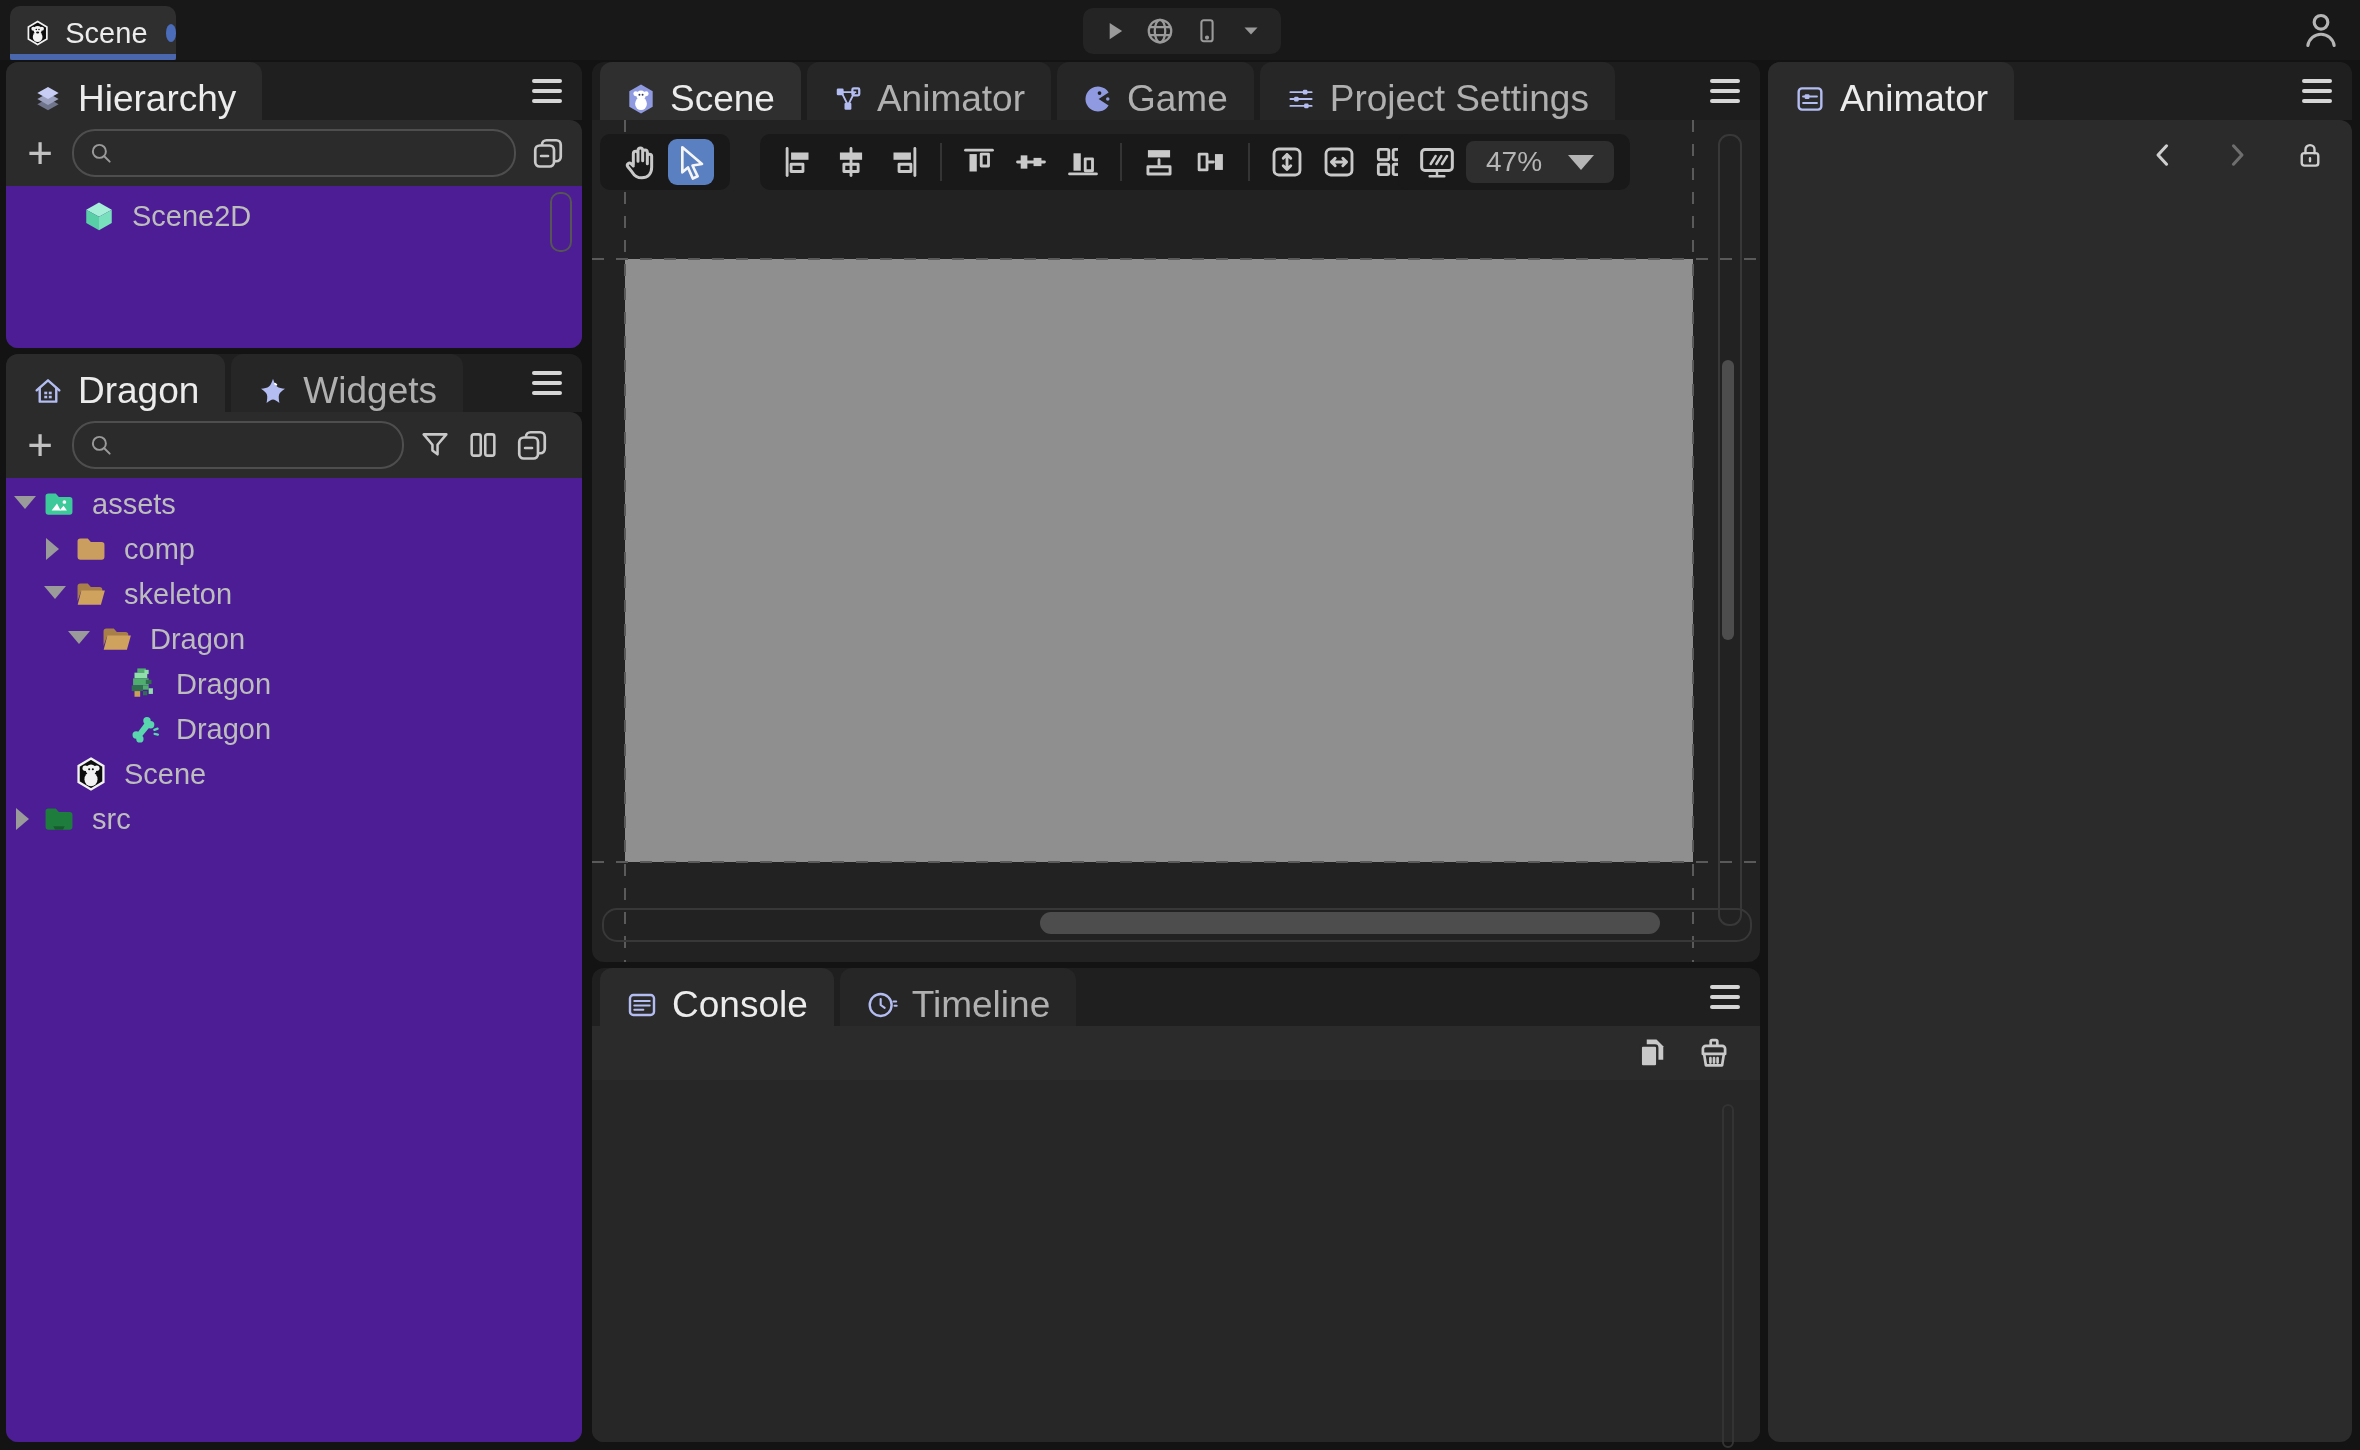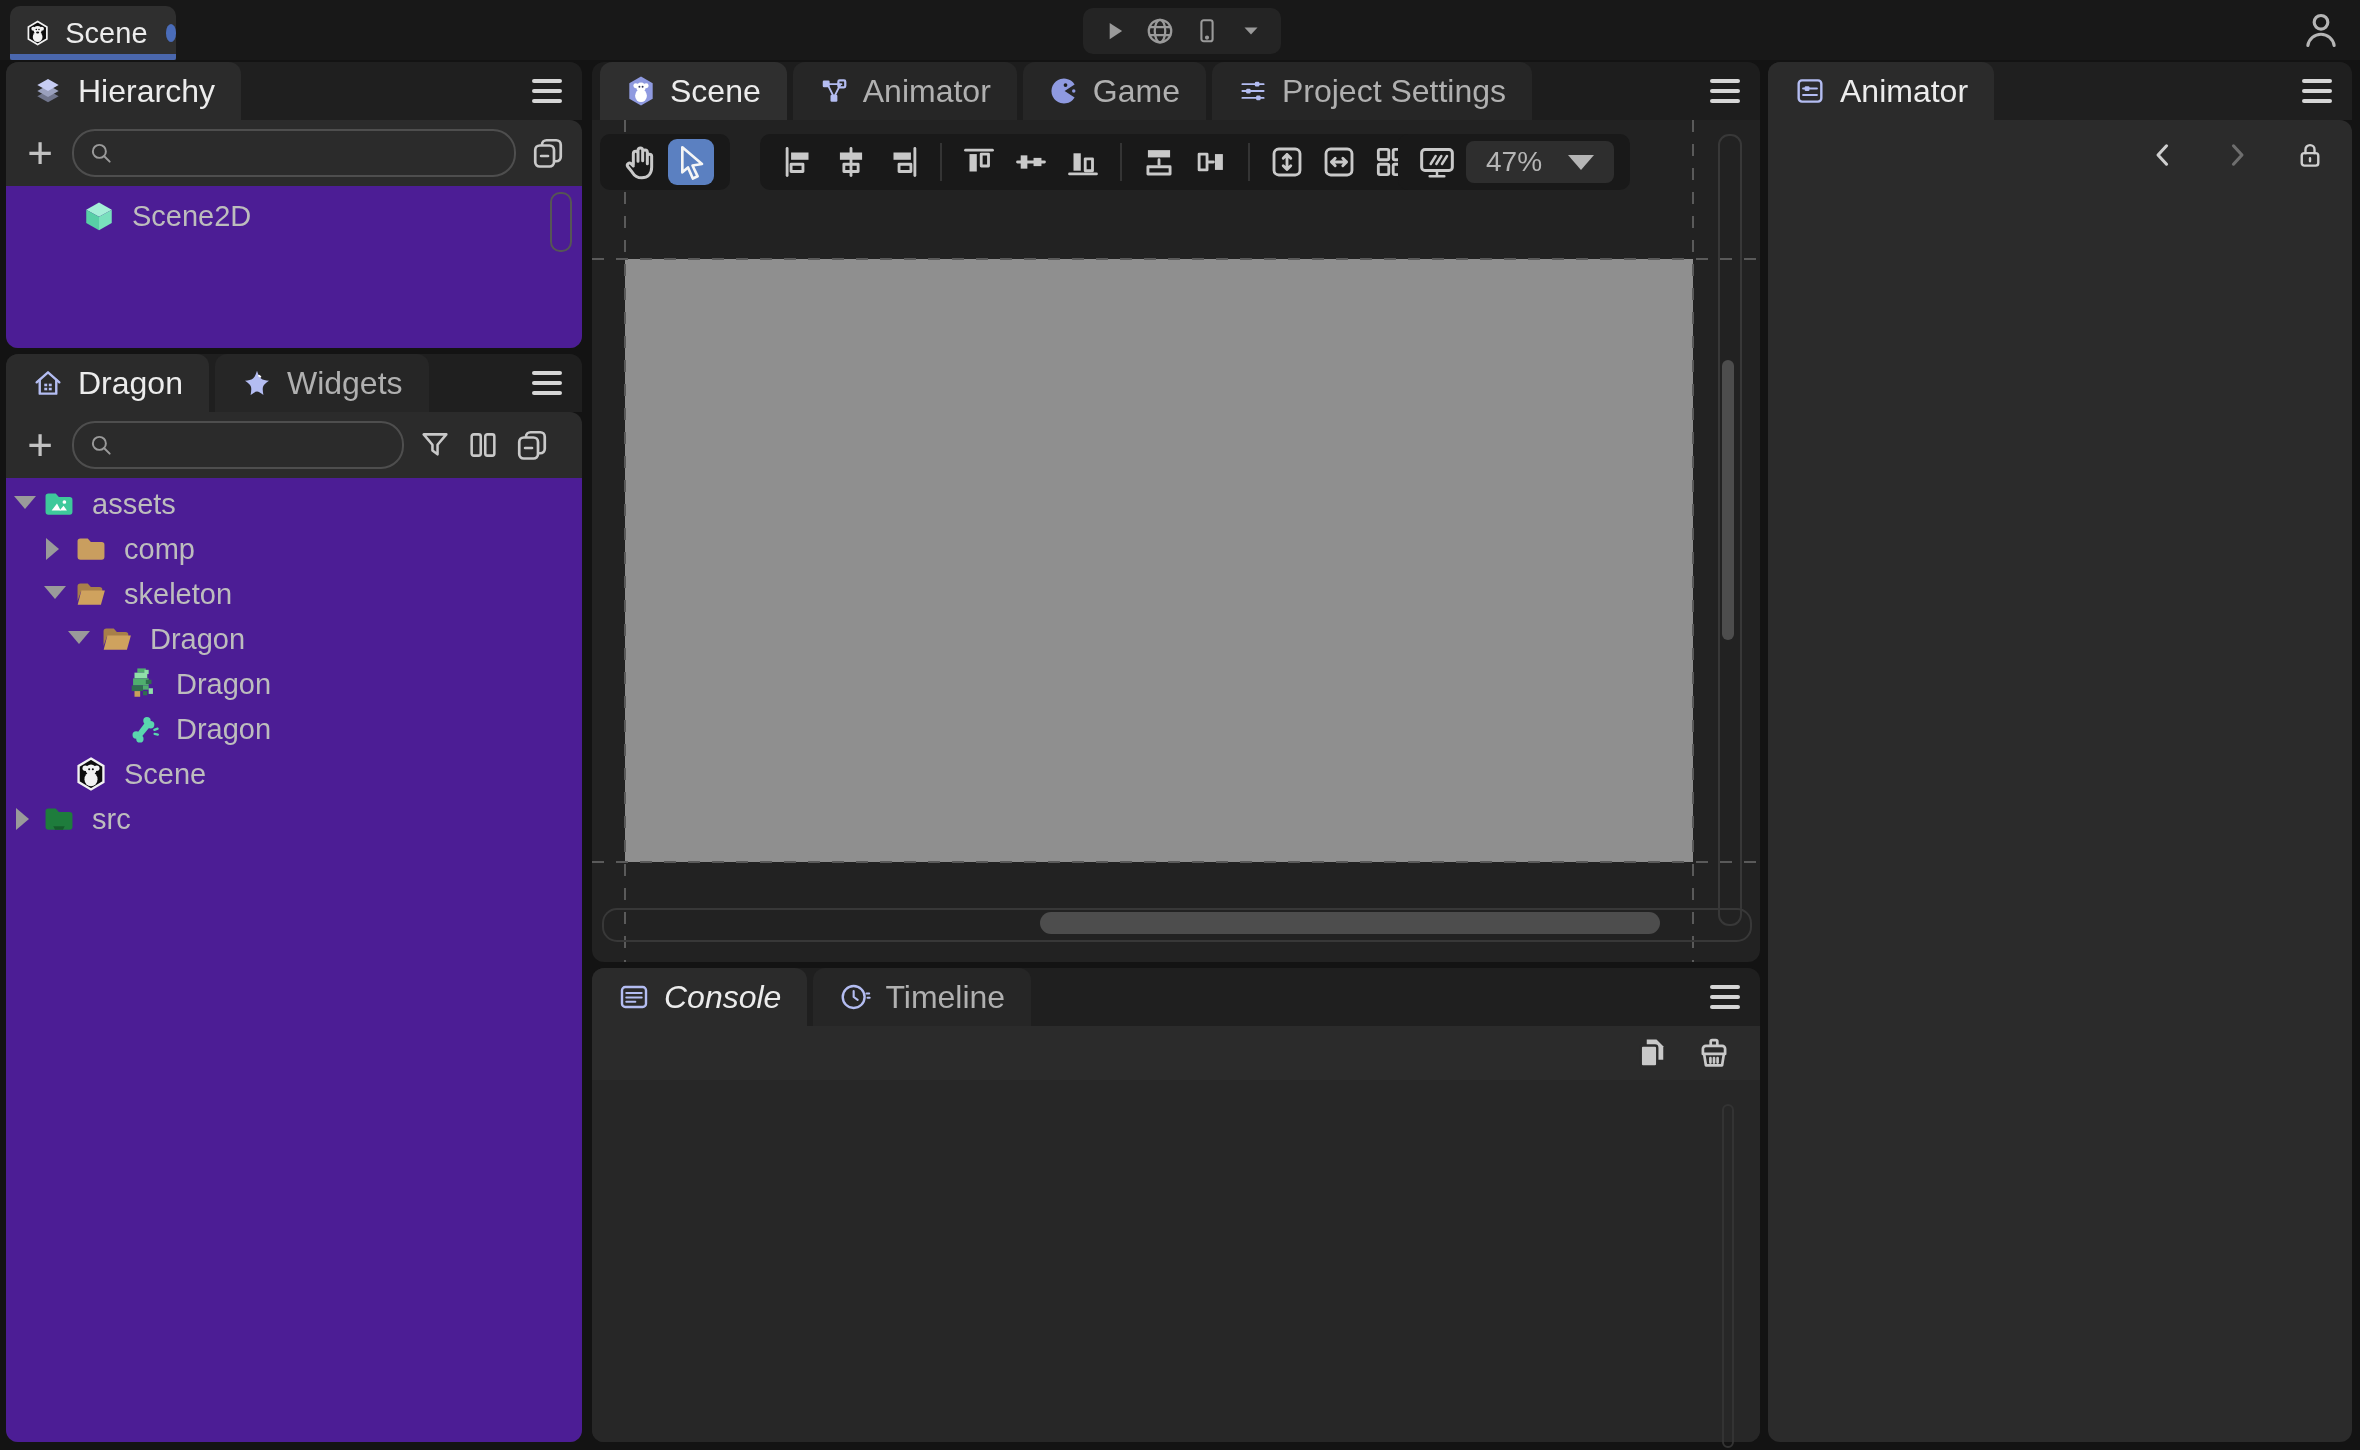--- a/index.html
+++ b/index.html
@@ -6,21 +6,21 @@
   body{
     width:2360px;height:1450px;overflow:hidden;position:relative;
     background:#131313;
     font-family:"Liberation Sans",sans-serif;
     color:#c9c9c9;
     -webkit-user-select:none;user-select:none;
   }
   .abs{position:absolute;}
   .panel{position:absolute;}
   .strip{position:absolute;left:0;right:0;top:0;height:58px;background:#1f1f1f;border-radius:12px 12px 0 0;display:flex;align-items:stretch;}
-  .tab{height:58px;display:flex;align-items:center;gap:14px;padding:0 26px;border-radius:12px 12px 0 0;font-size:32px;color:#b0b0b0;background:#262626;cursor:pointer;white-space:nowrap;}
+  .tab{height:58px;display:flex;align-items:center;gap:14px;padding:8px 26px;border-radius:12px 12px 0 0;font-size:37px;color:#b0b0b0;background:#262626;cursor:pointer;white-space:nowrap;}
   .tab+.tab{margin-left:6px;}
   .tab.active{background:#2b2b2b;color:#ececec;}
   .tab.active-light{background:#2f2f2f;color:#ececec;}
   .body{position:absolute;left:0;right:0;top:58px;bottom:0;background:#2b2b2b;border-radius:0 12px 12px 12px;}
   .body.sq{border-radius:0 0 12px 12px;}
   
   .ham{width:30px;height:24px;display:flex;flex-direction:column;justify-content:space-between;align-self:center;margin-left:auto;margin-right:20px;cursor:pointer;}
   .ham i{display:block;height:4px;border-radius:2px;background:#d6d6d6;}
   
   .ptools{position:absolute;left:0;right:0;top:0;height:66px;display:flex;align-items:center;padding:0 16px;gap:14px;}
@@ -453,21 +453,21 @@
 
     <div class="sb-track-v" style="left:1126px;top:14px;height:788px;"></div>
     <div class="sb-thumb-v" style="left:1130px;top:240px;height:280px;"></div>
     <div class="sb-track-h" style="left:10px;top:788px;width:1146px;"></div>
     <div class="sb-thumb-h" style="left:448px;top:792px;width:620px;"></div>
   </div>
 </div>
 
 <div class="panel" style="left:592px;top:968px;width:1168px;height:474px;">
   <div class="strip">
-    <div class="tab active" style="margin-left:0;font-style:italic;">
+    <div class="tab active" style="margin-left:8px;">
       <svg class="sic lav" width="32" height="32" viewBox="0 0 24 24">
         <rect x="3" y="4.5" width="18" height="15" rx="2.5"></rect>
         <path d="M6.2 9 H17.8 M6.2 12.3 H17.8 M6.2 15.6 H13" stroke-width="1.5"></path>
       </svg>
       <span>Console</span>
     </div>
     <div class="tab">
       <svg class="sic lav" width="32" height="32" viewBox="0 0 24 24">
         <circle cx="11" cy="12" r="8.2"></circle>
         <path d="M11 7.6 V12 L14 14.2 M20.6 9.4 h2 M21.4 12.6 h1.6" stroke-width="1.6"></path>

